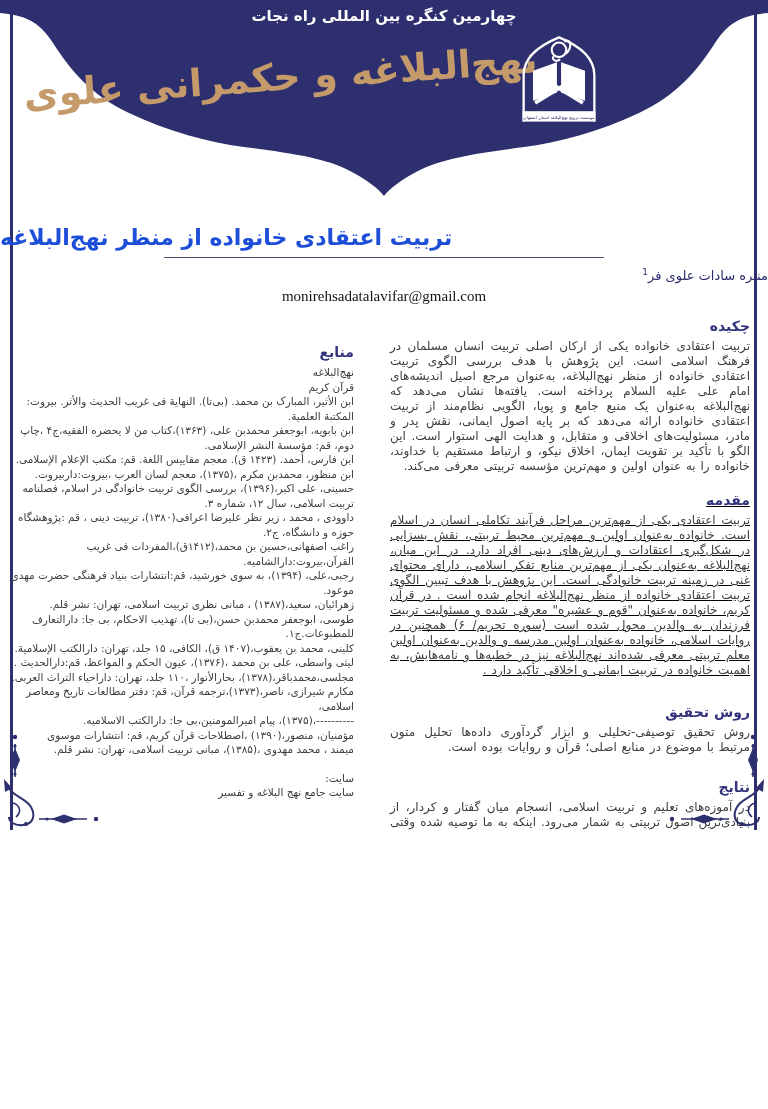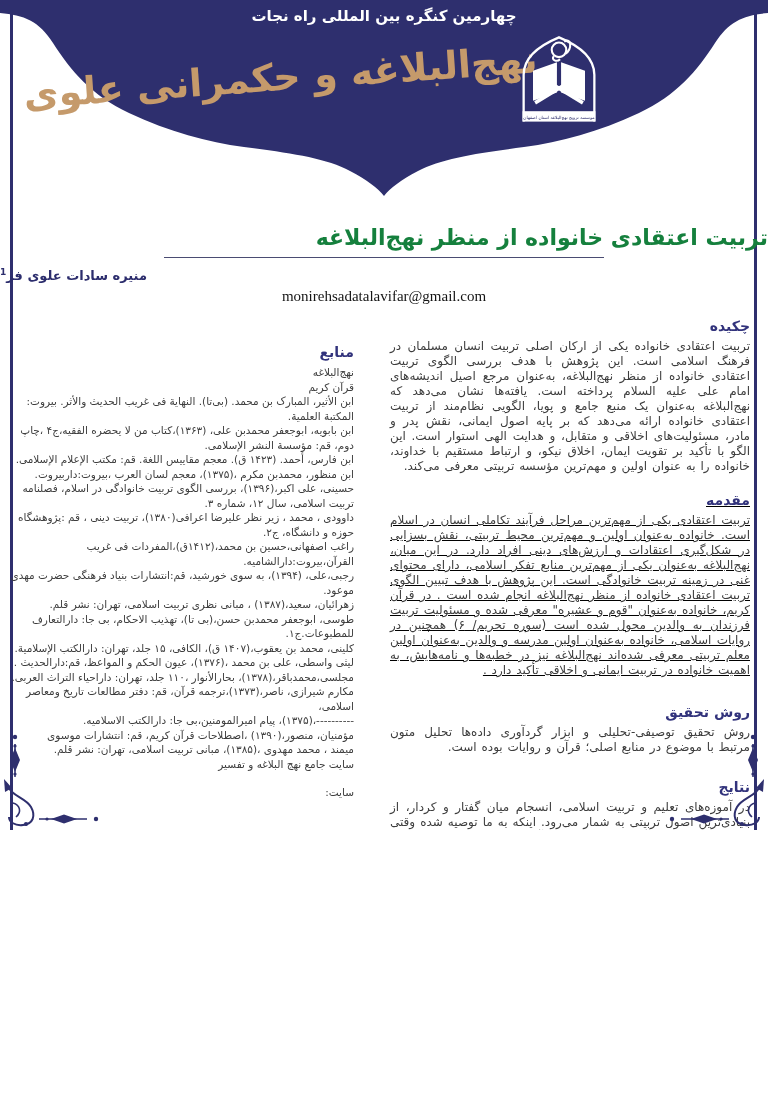--- a/index.html
+++ b/index.html
@@ -20,27 +20,27 @@
   }
   .calligraphy {
     position:absolute; top:52px; left:118px; width:420px; text-align:center;
     color:#c59a6b; font-size:38px; font-weight:bold; direction:rtl;
     transform:rotate(-4deg); line-height:1.2; white-space:nowrap;
   }
   .logo { position:absolute; left:501px; top:28px; }
 
   
   .article-title {
-    position:absolute; top:210px; left:0; right:0; text-align:right;
-    color:#15803d; font-size:22px; font-weight:bold; direction:rtl;
+    position:absolute; top:210px; left:0; right:0; text-align:left;
+    color:#1d4ed8; font-size:22px; font-weight:bold; direction:rtl;
   }
   .title-rule { position:absolute; top:257px; left:164px; width:440px; border-top:1.5px solid #4a4c72; }
   .author-line {
-    position:absolute; top:267px; left:0; right:0; text-align:left;
-    color:#2c2d6d; font-size:13px; font-weight:bold; direction:rtl;
+    position:absolute; top:267px; left:0; right:0; text-align:right;
+    color:#2c2d6d; font-size:13px; font-weight:normal; direction:rtl;
   }
   .author-line sup { font-size:9px; }
   .email-line {
     position:absolute; top:288px; left:0; right:0; text-align:center;
     font-family:"Liberation Serif", serif; font-size:15px; color:#141414;
   }
 
   
   .columns {
     position:absolute; top:318px; right:18px; left:4px;
@@ -163,22 +163,22 @@
           <p class="ref-item">زهرائیان، سعید،(۱۳۸۷) ، مبانی نظری تربیت اسلامی، تهران: نشر قلم.</p>
           <p class="ref-item">طوسی، ابوجعفر محمدبن حسن،(بی تا)، تهذیب الاحکام، بی جا: دارالتعارف للمطبوعات.ج۱.</p>
           <p class="ref-item">کلینی، محمد بن یعقوب،(۱۴۰۷ ق)، الکافی، ۱۵ جلد، تهران: دارالکتب الإسلامیة.</p>
           <p class="ref-item">لیثی واسطی، علی بن محمد ،(۱۳۷۶)، عیون الحکم و المواعظ، قم:دارالحدیث .</p>
           <p class="ref-item">مجلسی،محمدباقر،(۱۳۷۸)، بحارالأنوار ،۱۱۰ جلد، تهران: داراحیاء التراث العربی.</p>
           <p class="ref-item">مکارم شیرازی، ناصر،(۱۳۷۳)،ترجمه  قرآن، قم: دفتر مطالعات تاریخ ومعاصر اسلامی،</p>
           <p class="ref-item">----------،(۱۳۷۵)، پیام امیرالمومنین،بی جا: دارالکتب الاسلامیه.</p>
           <p class="ref-item">مؤمنیان، منصور،(۱۳۹۰) ،اصطلاحات قرآن کریم، قم: انتشارات موسوی</p>
           <p class="ref-item">میمند ، محمد مهدوی ،(۱۳۸۵)، مبانی تربیت اسلامی، تهران: نشر قلم.</p>
         </div>
+      <p class="ref-item site-label">سایت:</p>
       <p class="ref-item">سایت جامع نهج البلاغه و تفسیر</p>
-      <p class="ref-item site-label">سایت:</p>
     </div>
 
   </div>
 
   <div class="article-code">
     <span>کد مقاله :</span>
     <span class="code-value">۲۵۱۹</span>
   </div>
 
   <svg class="corner left" viewBox="0 0 100 96">

